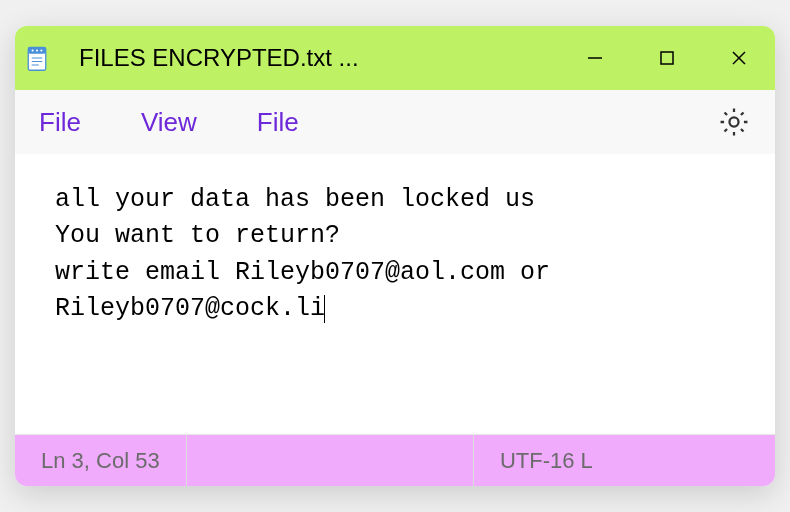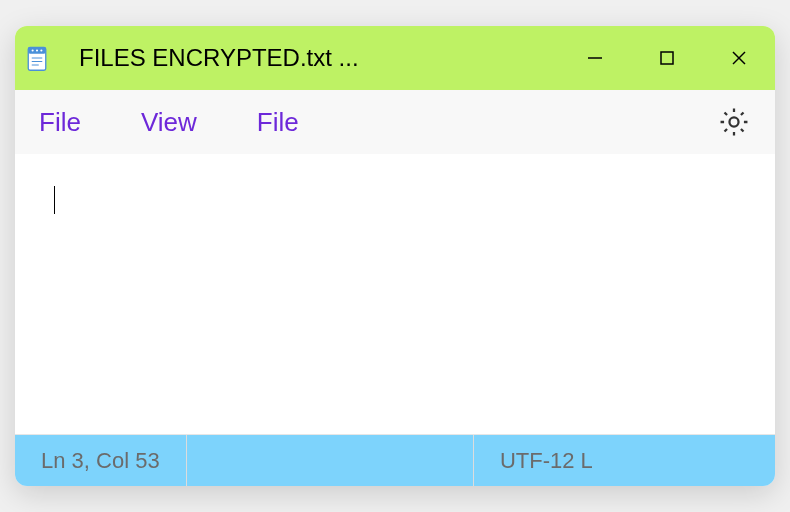--- a/index.html
+++ b/index.html
@@ -92,21 +92,21 @@
   width: 1px;
   height: 28px;
   background: #000;
   vertical-align: text-bottom;
   margin-left: -1px;
 }
 .statusbar {
   height: 52px;
   display: flex;
   align-items: center;
-  background: #7dd3fc;
+  background: #f0abfc;
   border-top: 1px solid #e6e6e6;
   font-size: 22px;
   color: #6b6b6b;
 }
 .status-seg {
   padding: 0 26px;
   height: 100%;
   display: flex;
   align-items: center;
   border-right: 1px solid #dcdcdc;
@@ -160,21 +160,23 @@
     <span class="menu-item">File</span>
     <span class="menu-spacer"></span>
     <span class="gear">
       <svg viewBox="0 0 24 24" width="34" height="34" fill="none" stroke="#333" stroke-width="1.6">
         <circle cx="12" cy="12" r="3.2"></circle>
         <path d="M12 2.5v2.5M12 19v2.5M21.5 12h-2.5M5 12H2.5M18.7 5.3l-1.8 1.8M7.1 16.9l-1.8 1.8M18.7 18.7l-1.8-1.8M7.1 7.1 5.3 5.3"></path>
       </svg>
     </span>
   </div>
 
-  <div class="content"><span class="caret"></span></div>
+  <div class="content"><span>all your data has been locked us
+You want to return?
+write email Rileyb0707@aol.com or Rileyb0707@cock.li</span><span class="caret"></span></div>
 
   <div class="statusbar">
     <div class="status-seg">Ln 3, Col 53</div>
     <div class="status-seg" style="flex:0.6"></div>
-    <div class="status-seg cut">UTF-12 L</div>
+    <div class="status-seg cut">UTF-16 L</div>
   </div>
 
 </div>
 
 </body></html>

